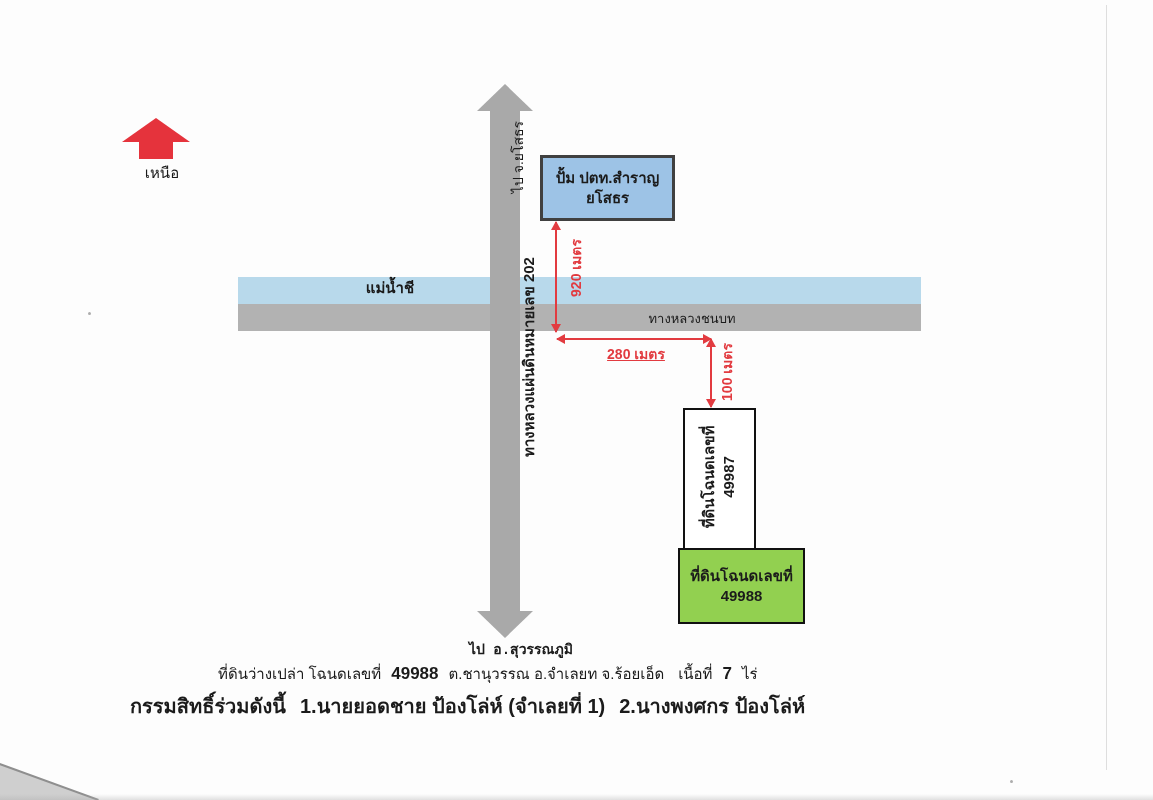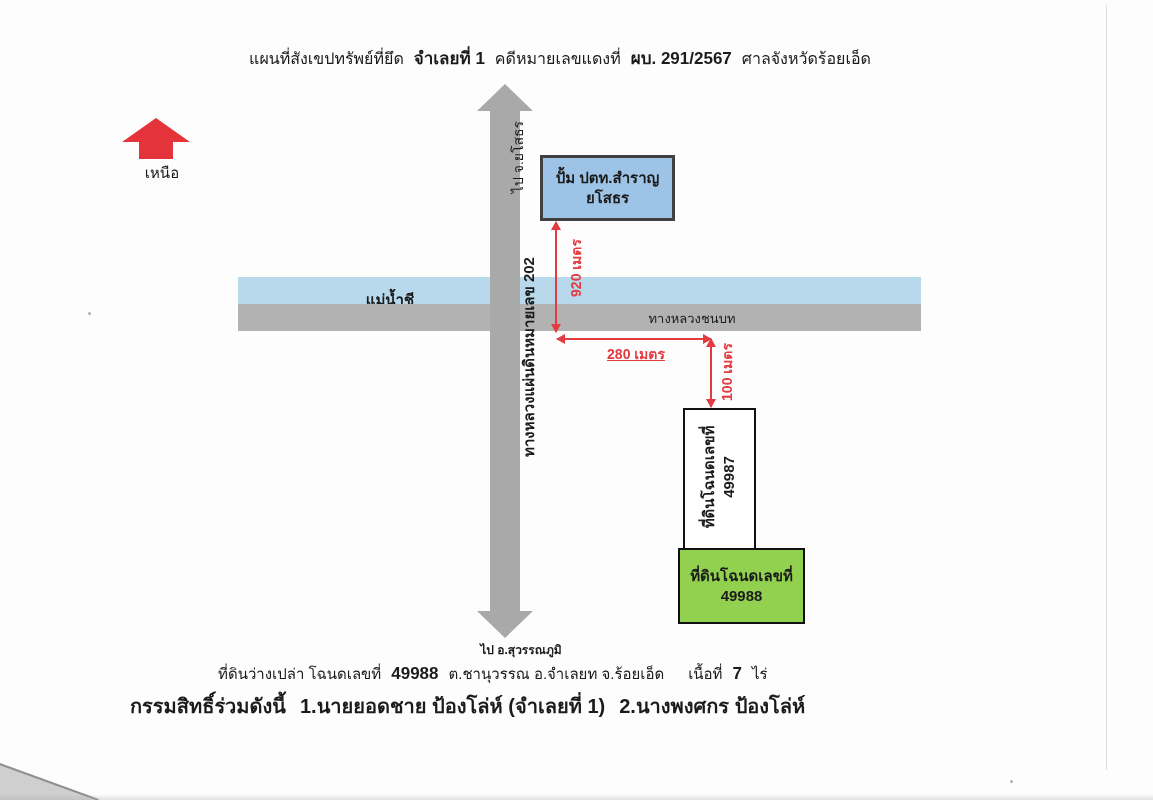--- a/index.html
+++ b/index.html
@@ -37,21 +37,21 @@
   .vroad-shaft { position: absolute; left: 490px; top: 110px; width: 30px; height: 501px;
     background: var(--highway-gray, #a9a9a9); }
   .vroad-head-top { position: absolute; left: 477px; top: 84px; width: 0; height: 0;
     border-left: 28px solid transparent; border-right: 28px solid transparent;
     border-bottom: 27px solid var(--highway-gray, #a9a9a9); }
   .vroad-head-bottom { position: absolute; left: 477px; top: 611px; width: 0; height: 0;
     border-left: 28px solid transparent; border-right: 28px solid transparent;
     border-top: 27px solid var(--highway-gray, #a9a9a9); }
   .dest-top { font-size: 14px; }
   .hwy-name { font-size: 15px; font-weight: 700; }
-  .dest-bottom { font-size: 12px; font-weight: 700; }
+  .dest-bottom { font-size: 14px; font-weight: 700; font-family: Liberation Mono, monospace; }
 
   
   .station { position: absolute; left: 540px; top: 155px; width: 129px; height: 60px;
     background: var(--station-blue, #9dc3e6); border: 3px solid #404040;
     display: flex; flex-direction: column; align-items: center; justify-content: center;
     font-weight: 600; font-size: 15px; line-height: 1.35; text-align: center; }
 
   
   .dim-v { position: absolute; width: 2px; background: var(--dim-red, #e23b40); }
   .dim-v::before { content: ""; position: absolute; top: -1px; left: -4px;
@@ -75,53 +75,50 @@
   .parcel-49987 .rot { left: 33px; top: 67px; font-weight: 700; font-size: 15px;
     line-height: 1.3; text-align: center; }
   .parcel-49988 { position: absolute; left: 678px; top: 548px; width: 123px; height: 72px;
     background: var(--parcel-green, #92d050); border: 2px solid #111;
     display: flex; flex-direction: column; align-items: center; justify-content: center;
     font-weight: 700; font-size: 15px; line-height: 1.35; text-align: center; }
 
   
   .footer1 { position: absolute; left: 218px; top: 662px; font-size: 15px; }
   .footer1 .big { font-size: 17px; margin: 0 10px; }
-  .footer1 .gap { margin-left: 24px; font-family: Liberation Serif, serif; }
+  .footer1 .gap { margin-left: 14px; font-family: Liberation Serif, serif; }
   .footer2 { position: absolute; left: 130px; top: 690px; font-size: 20px; font-weight: 700; }
   .footer2 span { margin-right: 14px; }
 
   
   .corner-fold { position: absolute; left: 0; bottom: 0; width: 0; height: 0;
     border-bottom: 36px solid #cfcfcf; border-right: 98px solid transparent; }
   .corner-line { position: absolute; left: -3px; top: 762px; width: 108px; height: 2px;
     background: #8f8f8f; transform-origin: left center; transform: rotate(20deg); }
   .edge-line-right { position: absolute; left: 1106px; top: 5px; width: 1px; height: 765px;
     background: #dedede; }
   .bottom-shade { position: absolute; left: 0; bottom: 0; width: 100%; height: 6px;
     background: linear-gradient(to bottom, rgba(190,190,190,0), rgba(170,170,170,0.35)); }
   .speck { position: absolute; width: 3px; height: 3px; border-radius: 50%;
     background: #8a8a8a; opacity: 0.7; }
 </style>
 </head>
 <body>
 
 <div class="page">
 
-  <div class="title">
-    <span>แผนที่สังเขปทรัพย์ที่ยึด</span><b>จำเลยที่ 1</b><span>คดีหมายเลขแดงที่</span><b>ผบ. 291/2567</b><span>ศาลจังหวัดร้อยเอ็ด</span>
-  </div>
 
   <div>
     <div class="north-head"></div>
     <div class="north-tail"></div>
     <div class="ctr north-label" style="left:154px; top:173px;margin-left:8px;">เหนือ</div>
   </div>
 
   <div class="river"></div>
-  <div class="ctr river-label" style="left:390px; top:300px;">แม่น้ำชี</div>
+  <div class="ctr river-label" style="left:390px; top:288px;">แม่น้ำชี</div>
 
   <div class="rural"></div>
   <div class="ctr rural-label" style="left:692px; top:318px;">ทางหลวงชนบท</div>
 
   <div class="vroad-shaft"></div>
   <div class="vroad-head-top"></div>
   <div class="vroad-head-bottom"></div>
   <div class="rot dest-top" style="left:518px; top:157px;">ไป จ.ยโสธร</div>
   <div class="rot hwy-name" style="left:529px; top:357px;">ทางหลวงแผ่นดินหมายเลข 202</div>
   <div class="ctr dest-bottom" style="left:521px; top:649px;">ไป อ.สุวรรณภูมิ</div>

